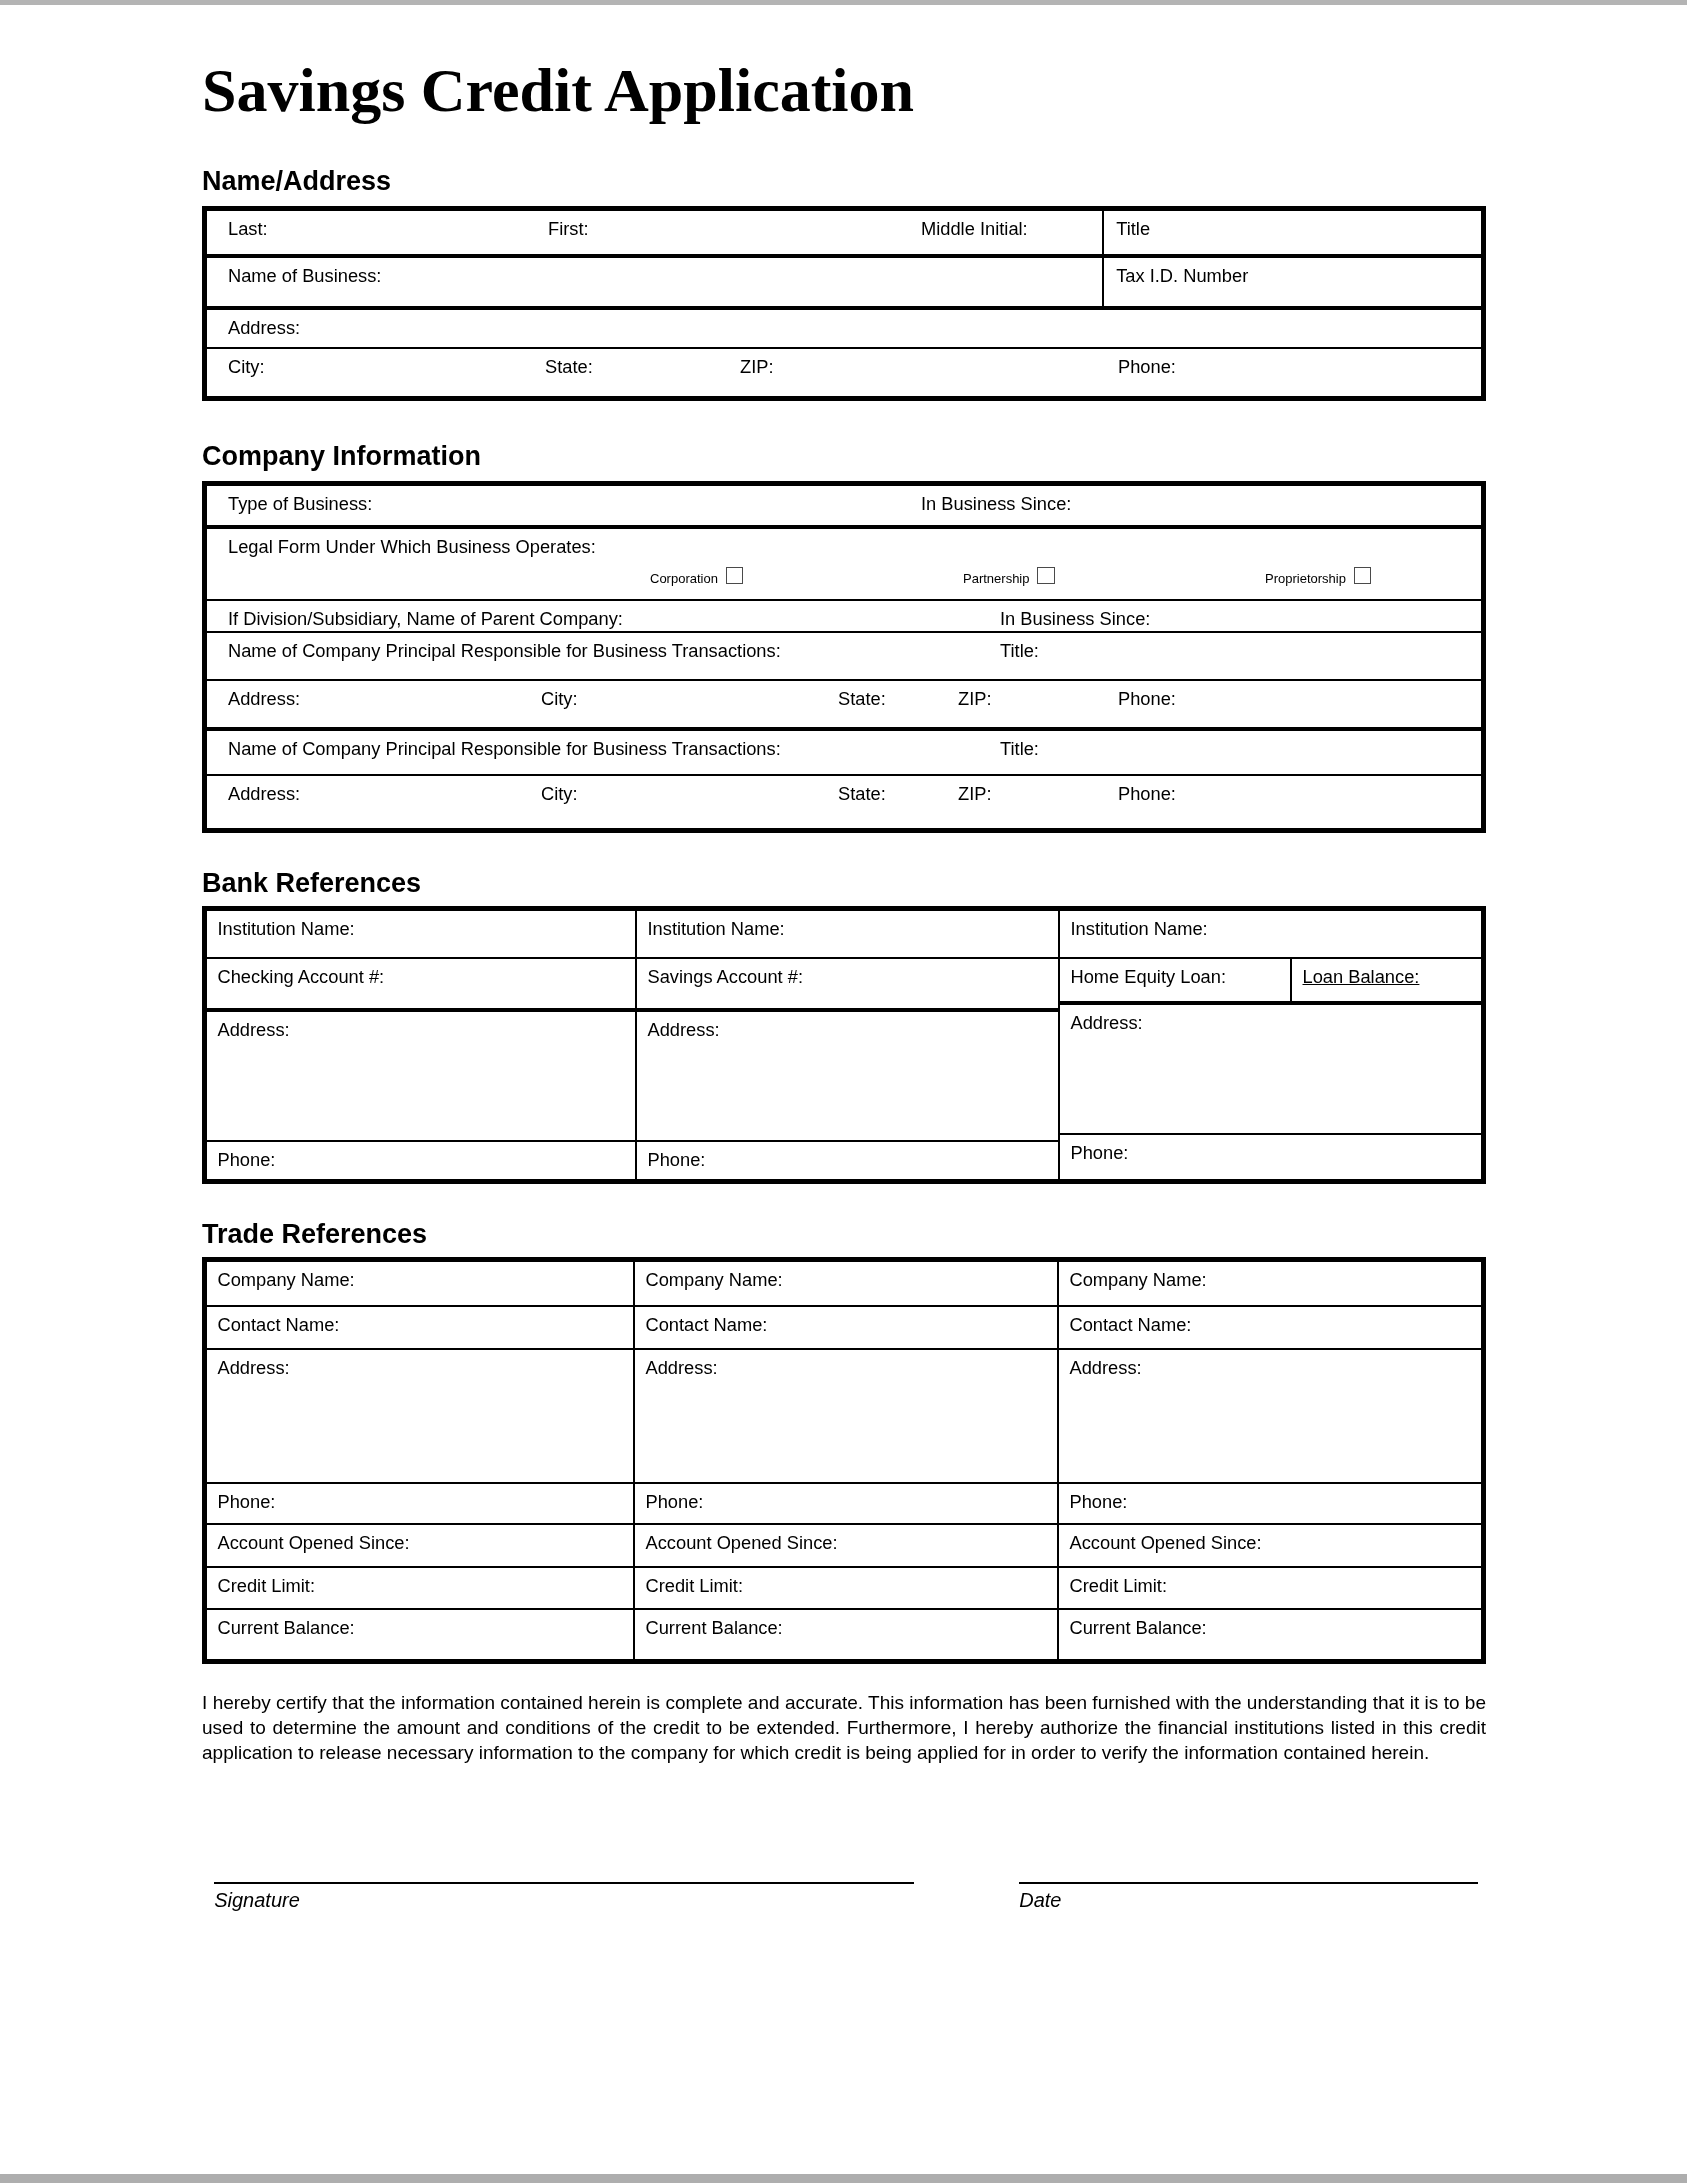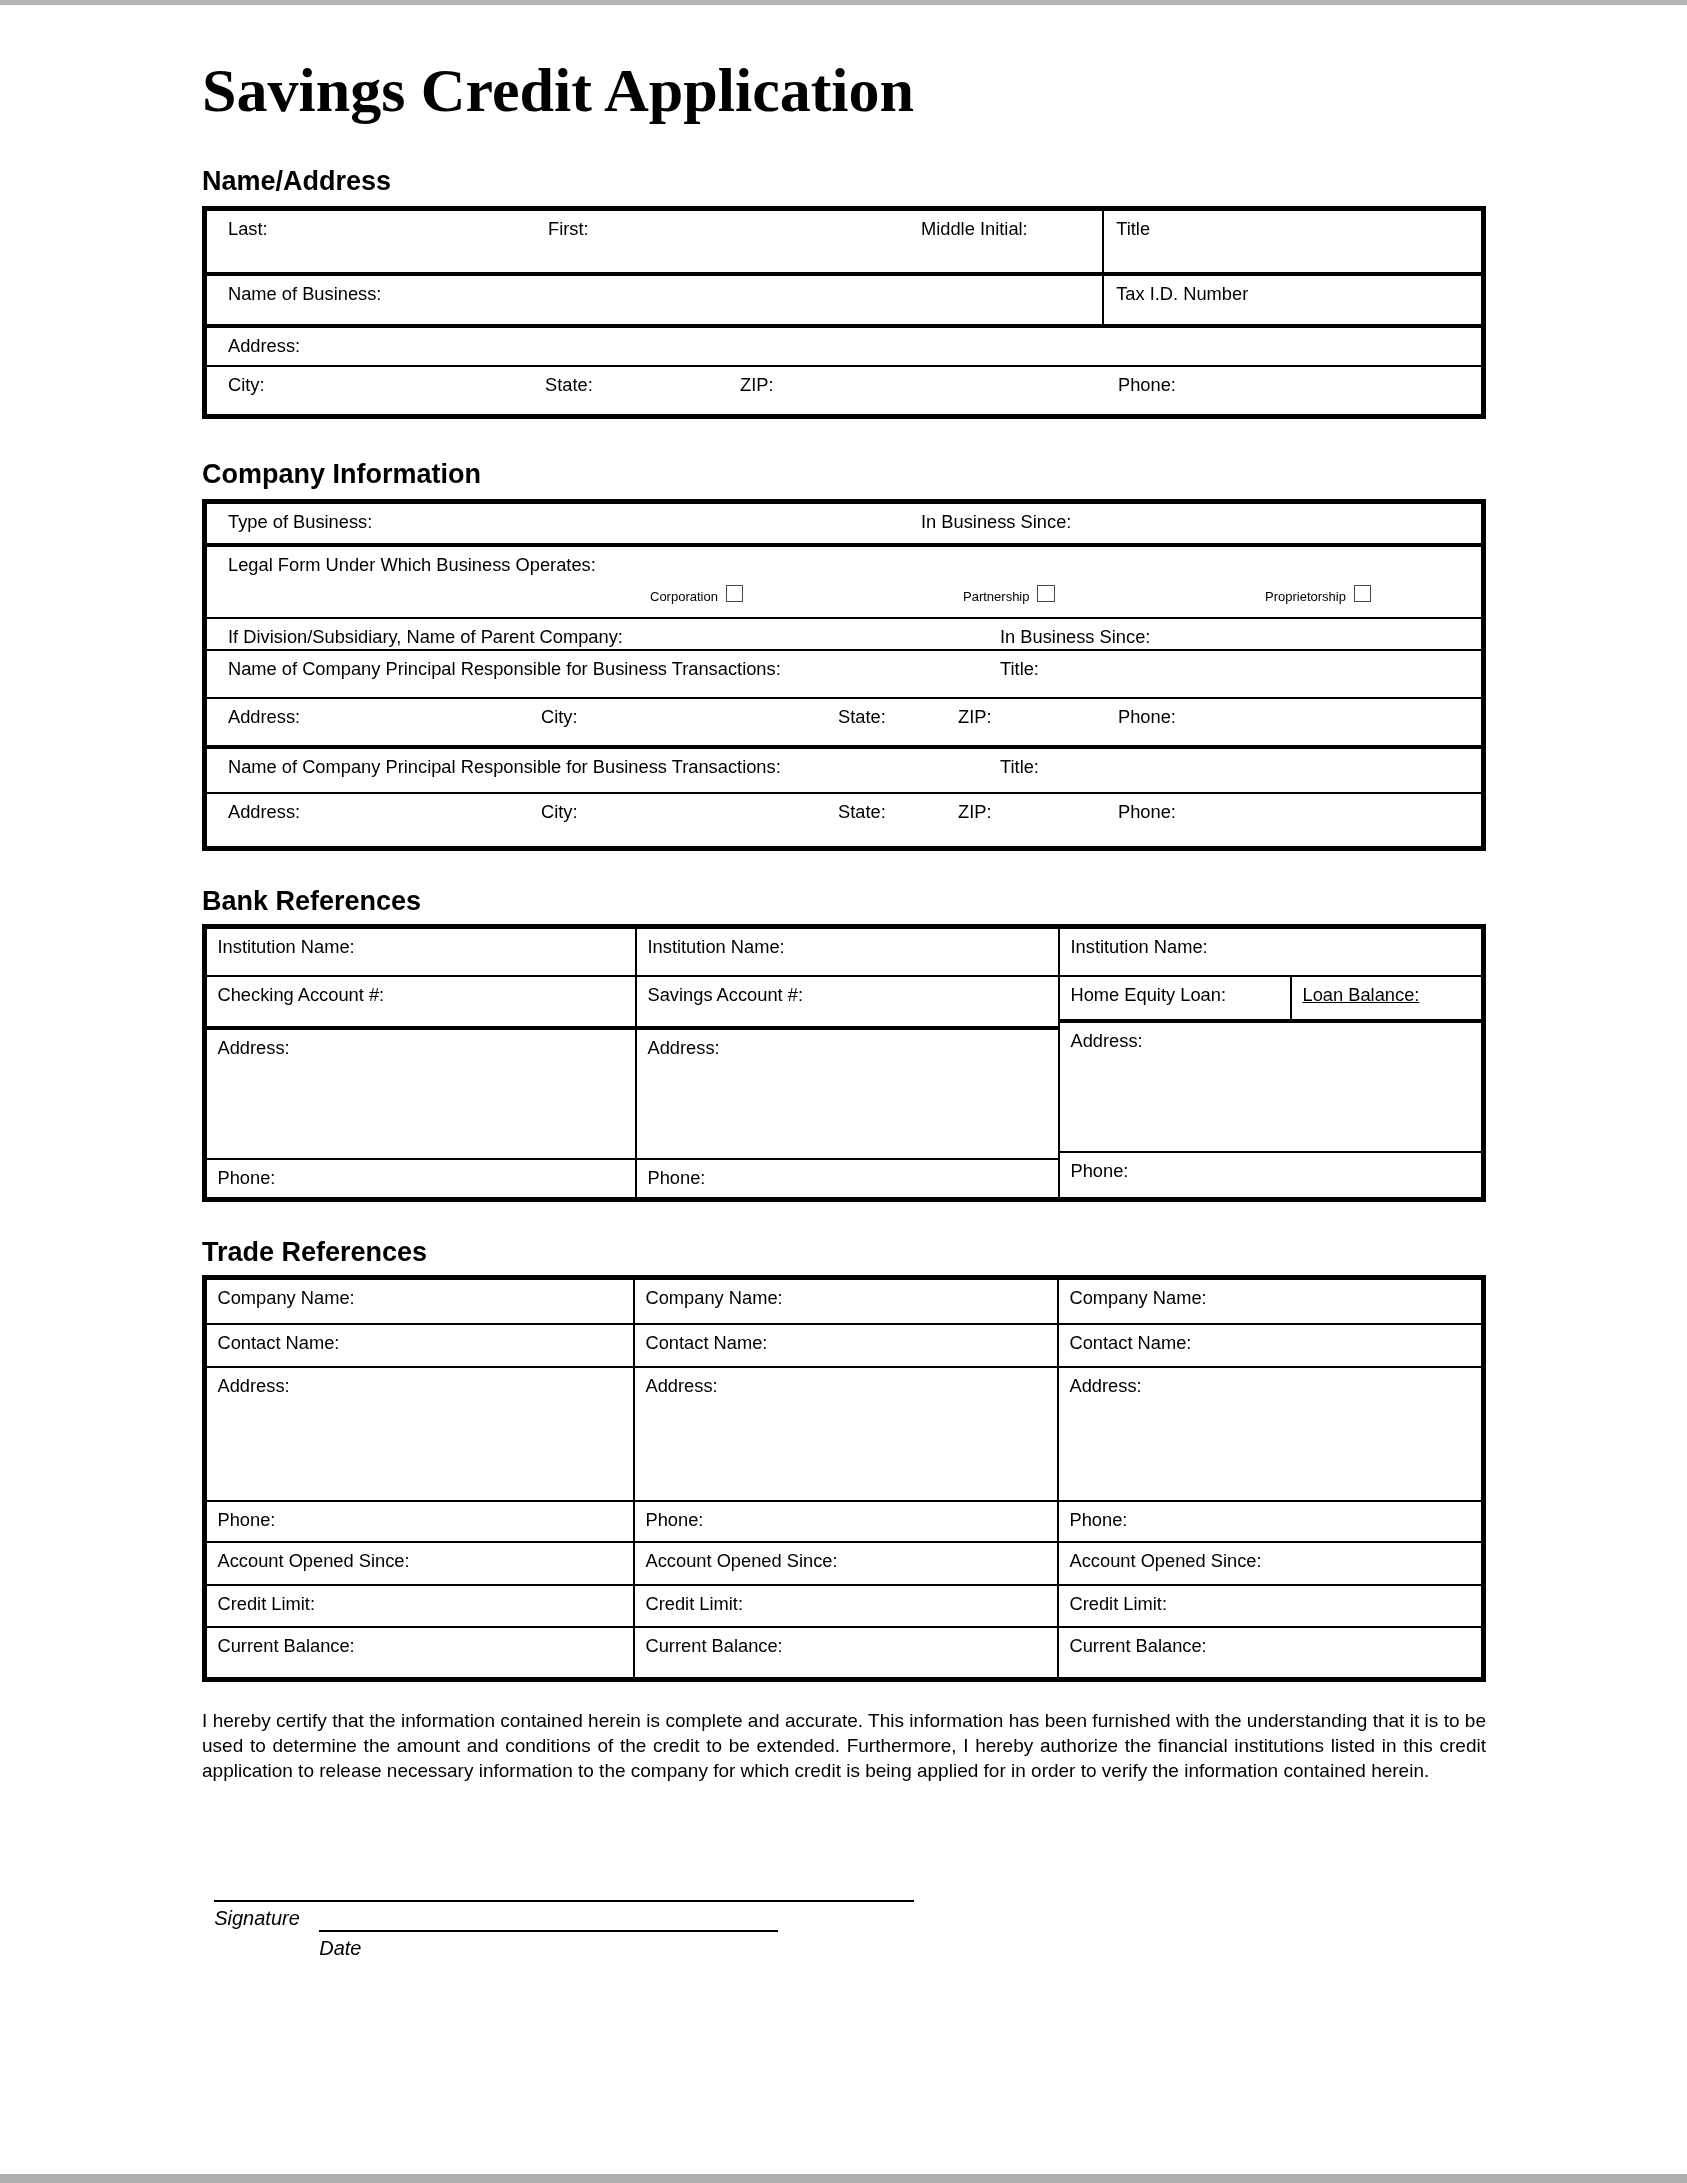--- a/index.html
+++ b/index.html
@@ -33,37 +33,37 @@
   .bcol.flexcol { flex:1; border-right:none; }
   .brow { border-bottom:2.6px solid #000; padding:7px 10.5px; font-size:18.3px; white-space:nowrap; overflow:hidden; }
   .brow.heavy { border-bottom-width:4.4px; }
   .brow.last { border-bottom:none; }
   .splitrow { display:flex; padding:0; }
   .subcell { border-right:2.6px solid #000; padding:7px 10.5px; height:100%; white-space:nowrap; overflow:hidden; }
   .subcell.last { border-right:none; flex:1;text-decoration:underline; }
 
   p.cert { margin-top:26px; font-size:19px; line-height:1.32; text-align:justify; }
 
-  .sig-row { display:flex; margin-top:117px; margin-left:12.2px;flex-direction:column; }
+  .sig-row { display:flex; margin-top:117px; margin-left:12.2px; }
   .sig-line { border-top:2.6px solid #000; width:100%; }
   .sig-label { font-style:italic; font-size:20px; margin-top:5.2px; }
 </style>
 </head>
 <body>
 
 <div class="page">
   <div class="edge-top"></div>
   <div class="edge-bottom"></div>
 
   <div class="content">
     <h1 class="doc-title">Savings Credit Application</h1>
 
     <h2 class="sec m1">Name/Address</h2>
     <div class="tbl">
-      <div class="row heavy" style="height:65px">
+      <div class="row heavy" style="height:47px">
         <div class="cell main">
           <span class="lbl" style="left:21px">Last:</span>
           <span class="lbl" style="left:341px">First:</span>
           <span class="lbl" style="left:714px">Middle Initial:</span>
         </div>
         <div class="cell side">
           <span class="lbl" style="left:12.2px">Title</span>
         </div>
       </div>
       <div class="row heavy" style="height:52px">

